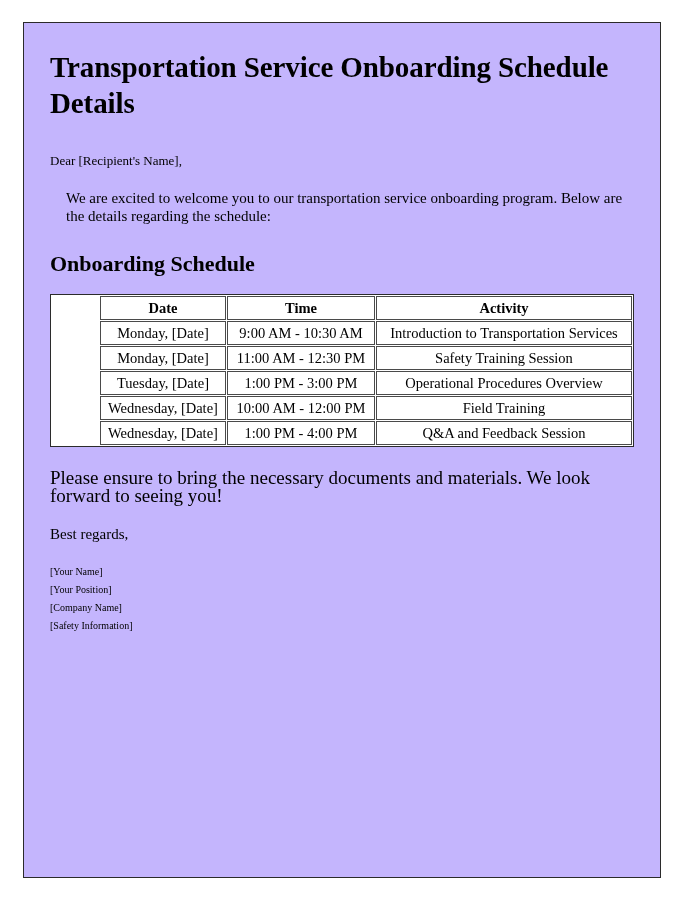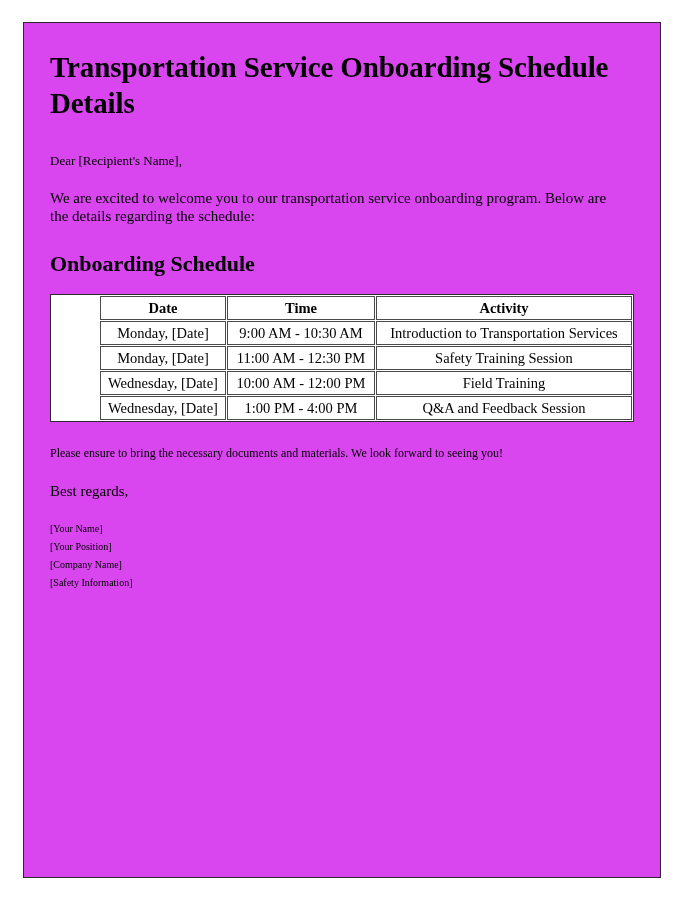--- a/index.html
+++ b/index.html
@@ -16,21 +16,21 @@
   }
 
   .page {
     position: absolute;
     left: 23px;
     top: 22px;
     width: 638px;
     height: 856px;
     border: 1px solid #2b2b2b;
     box-sizing: border-box;
-    background: #d946ef;
+    background: #c4b5fd;
   }
 
   .page-inner {
     padding: 26px 26px 0 26px;
   }
 
   .doc-title {
     font-size: 29px;
     font-weight: bold;
     line-height: 36px;
@@ -40,21 +40,21 @@
 
   .salutation {
     font-size: 13px;
     line-height: 18px;
     margin: 31px 0 0 0;
   }
 
   .intro {
     font-size: 15px;
     line-height: 18px;
-    margin: 19px 0 0 0;
+    margin: 19px 0 0 16px;
     max-width: 575px;
   }
 
   .section-title {
     font-size: 22px;
     font-weight: bold;
     line-height: 26px;
     margin: 26px 0 0 0;
   }
 
@@ -92,21 +92,21 @@
   table.schedule td {
     text-align: center;
     font-weight: normal;
   }
 
   col.c-date   { width: 126px; }
   col.c-time   { width: 148px; }
   col.c-act    { width: 256px; }
 
   .closing {
-    font-size: 12px;
+    font-size: 19px;
     line-height: 18px;
     margin: 22px 0 17px 0;
     max-width: 578px;
   }
 
   .regards {
     font-size: 15px;
     line-height: 18px;
     margin: 20px 0 0 0;
   }
@@ -150,20 +150,25 @@
             <td>Monday, [Date]</td>
             <td>9:00 AM - 10:30 AM</td>
             <td>Introduction to Transportation Services</td>
           </tr>
           <tr>
             <td>Monday, [Date]</td>
             <td>11:00 AM - 12:30 PM</td>
             <td>Safety Training Session</td>
           </tr>
           <tr>
+            <td>Tuesday, [Date]</td>
+            <td>1:00 PM - 3:00 PM</td>
+            <td>Operational Procedures Overview</td>
+          </tr>
+          <tr>
             <td>Wednesday, [Date]</td>
             <td>10:00 AM - 12:00 PM</td>
             <td>Field Training</td>
           </tr>
           <tr>
             <td>Wednesday, [Date]</td>
             <td>1:00 PM - 4:00 PM</td>
             <td>Q&amp;A and Feedback Session</td>
           </tr>
         </tbody>

